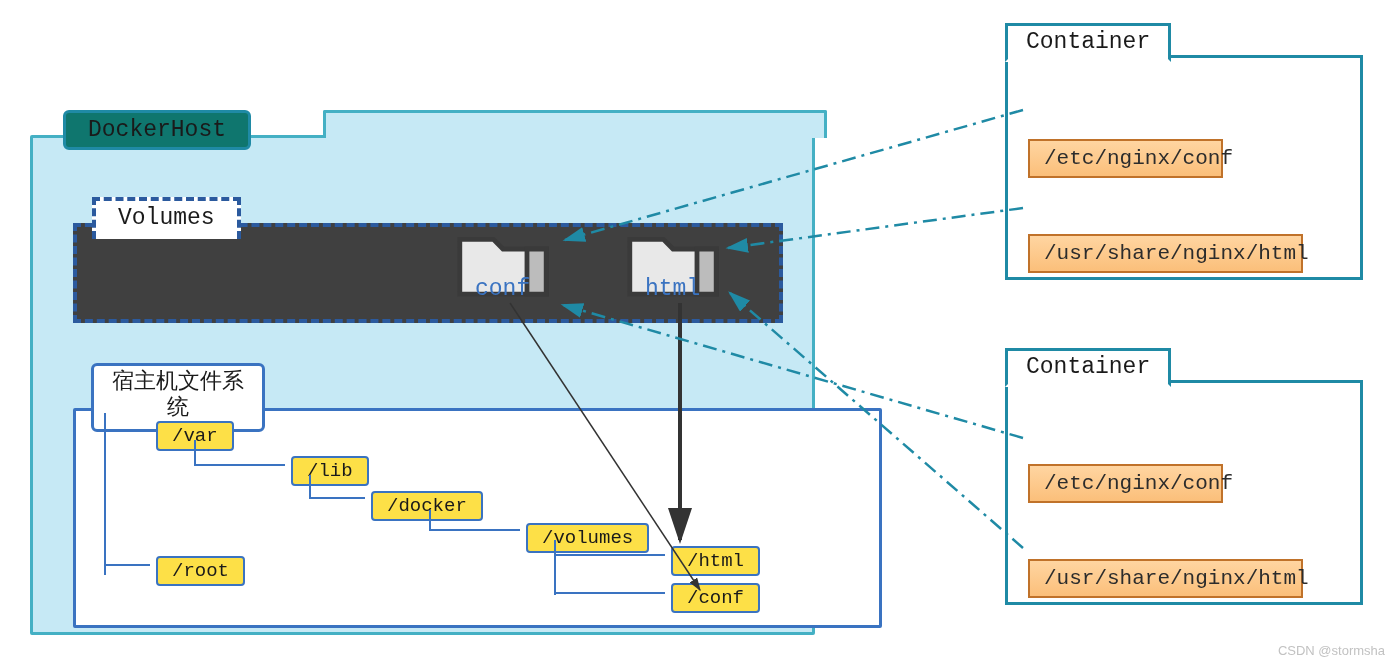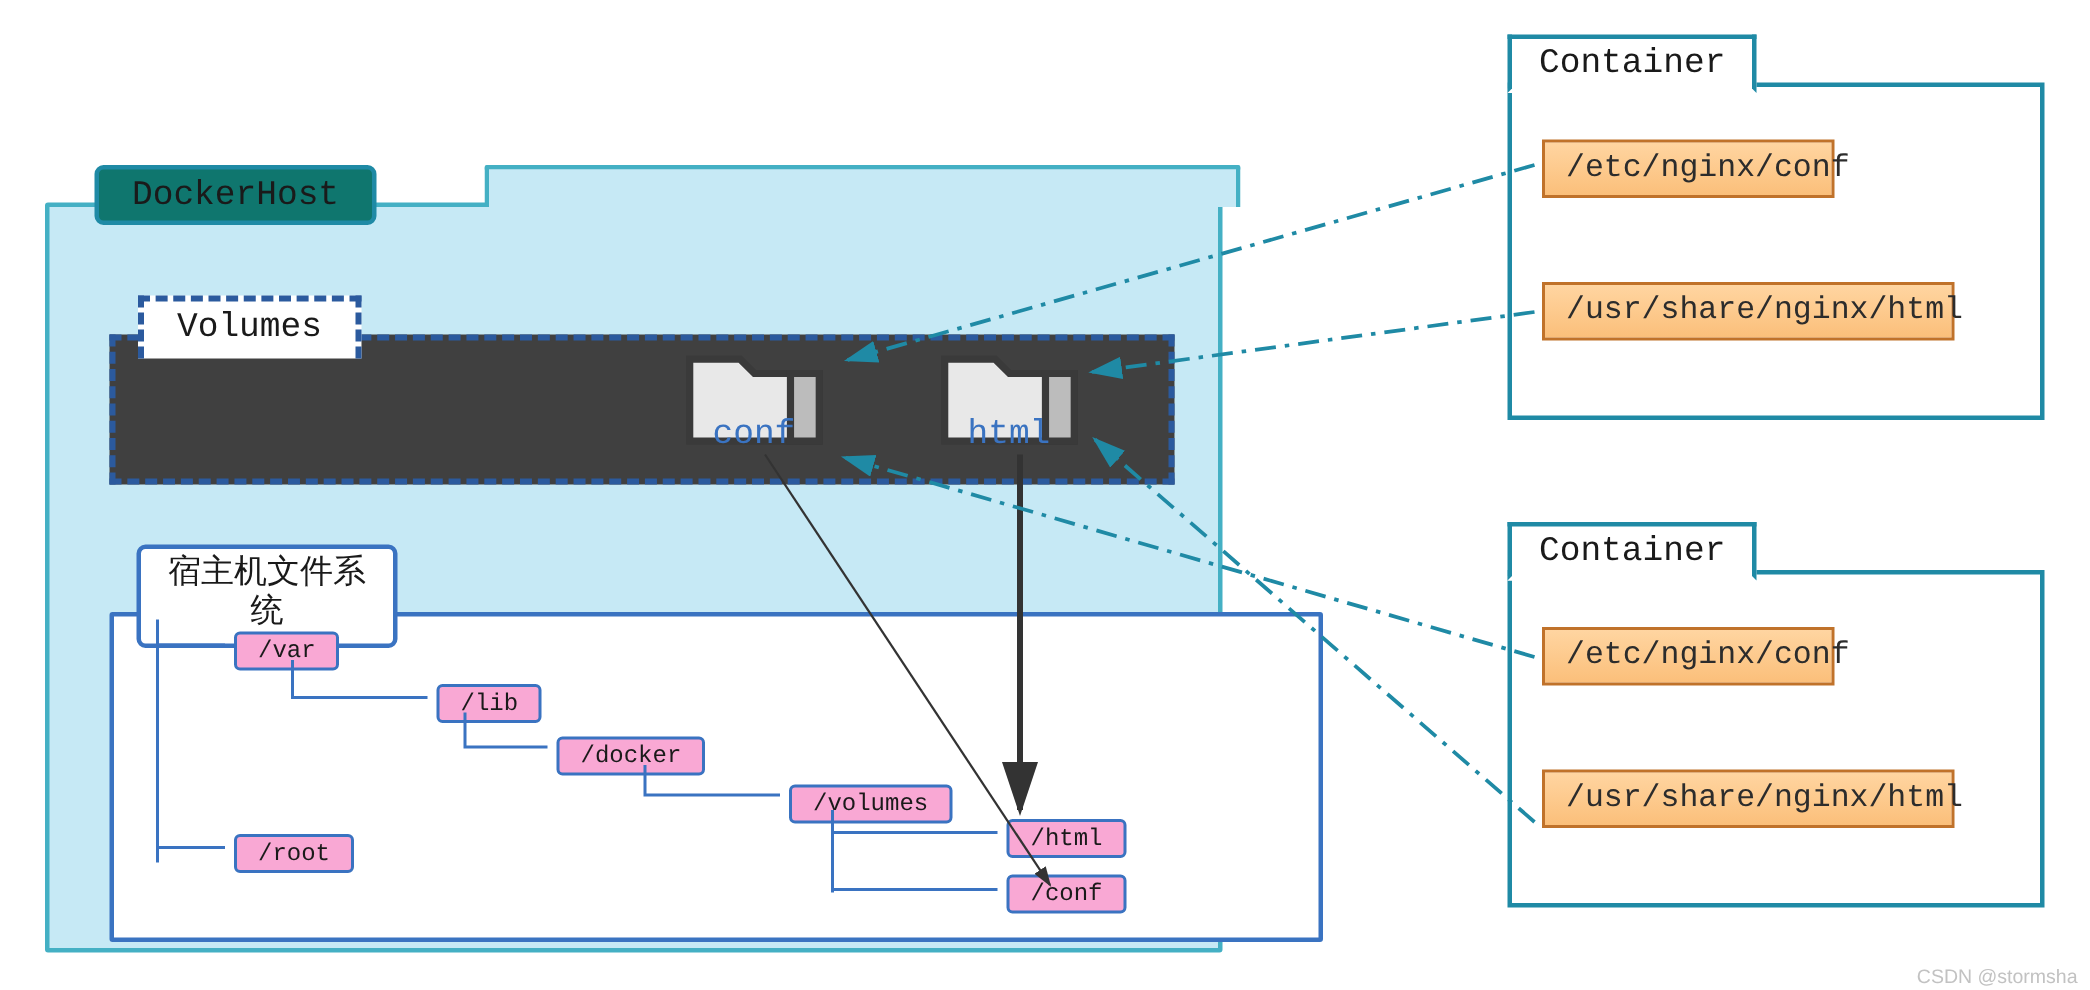--- a/index.html
+++ b/index.html
@@ -72,24 +72,24 @@
     background: #ffffff;
     border: 3px solid #3a73c1;
     border-radius: 6px;
     padding: 4px 18px 6px;
     font-size: 22px;
     text-align: center;
     line-height: 1.2;
   }
   .path-node {
     border: 2px solid #3a73c1;
-    background: #f9a8d4;
+    background: #fde047;
     border-radius: 4px;
     padding: 2px 14px;
-    font-size: 16px;
+    font-size: 19px;
   }
   .container-outer {
     border: 3px solid #1f8aa5;
     border-top-left-radius: 0;
     background: #ffffff;
   }
   .container-tab {
     position: absolute;
     top: -35px;
     left: -3px;
@@ -99,20 +99,21 @@
     padding: 3px 18px 4px;
     font-size: 23px;
     z-index: 6;
   }
   .mount-path {
     border: 2px solid #c0722a;
     background: linear-gradient(#ffd5a1, #fbbf7a);
     padding: 6px 14px;
     font-size: 21px;
     color: #2c2c2c;
+    margin-top: 46px;
   }
   .fld-label {
     position: absolute;
     font-size: 23px;
     color: #3a73c1;
     z-index: 20;
   }
   .watermark {
     position: absolute;
     right: 8px;

